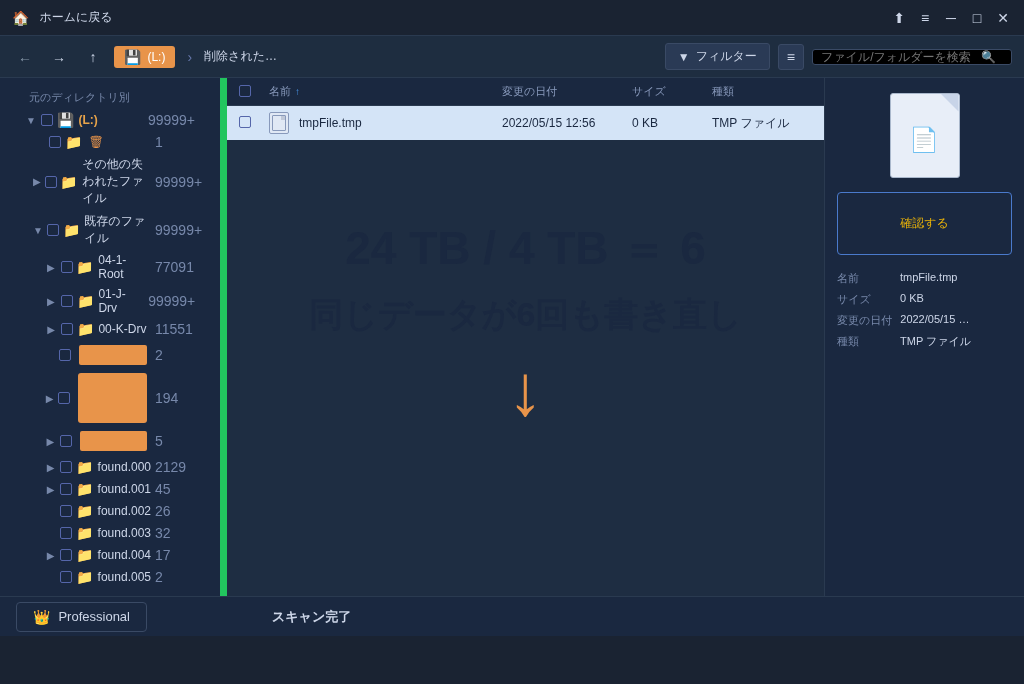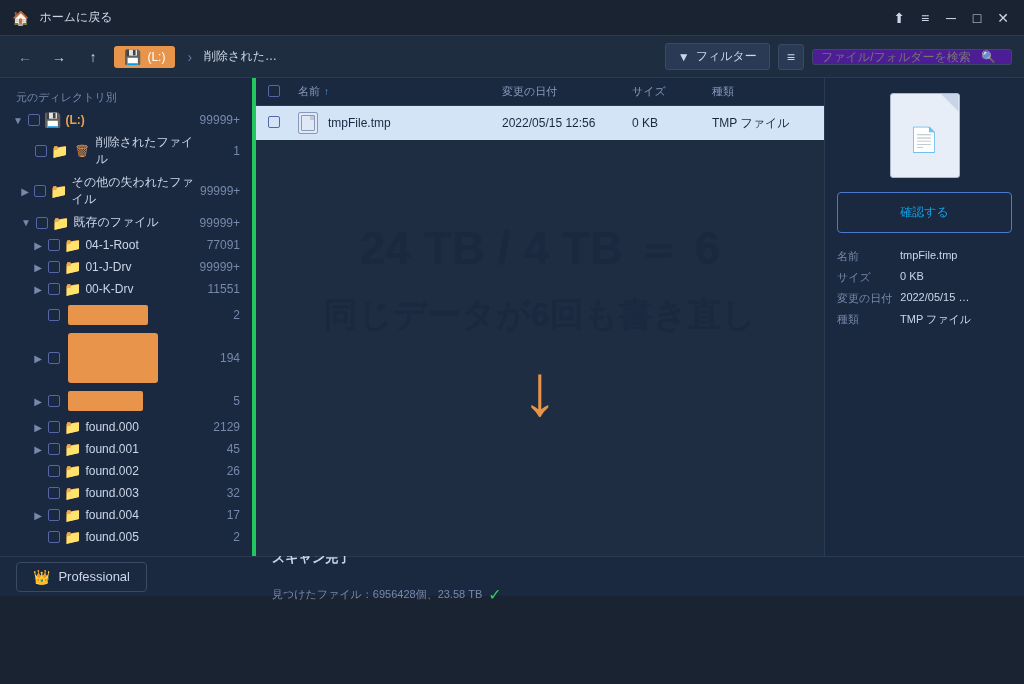--- a/index.html
+++ b/index.html
@@ -74,43 +74,43 @@
     .menu-btn {
       background: #2a3a55;
       border: 1px solid #3a4a65;
       color: #cdd6e8;
       padding: 4px 8px;
       border-radius: 3px;
       cursor: pointer;
       font-size: 14px;
     }
     .search-box {
-      background: #4c1d95;
+      background: #000000;
       border: 1px solid #3a4a65;
       border-radius: 3px;
       display: flex; align-items: center;
       padding: 0 8px;
       width: 200px;
     }
     .search-input {
       background: transparent;
       border: none;
       color: #cdd6e8;
       font-size: 12px;
       outline: none;
       width: 160px;
     }
 
     
     .sidebar {
-      width: 256px;
+      width: 227px;
       background: #1a2840;
-      border-right: 4px solid #22c55e;
+      border-right: 7px solid #22c55e;
       overflow-y: auto;
-      padding: 8px 4px;
+      padding: 8px 17px;
     }
     .sidebar-section-label {
       color: #7788aa;
       font-size: 11px;
       padding: 4px 12px 4px 12px;
     }
     .tree-item {
       display: flex;
       align-items: center;
       padding: 3px 8px;
@@ -122,23 +122,22 @@
     .tree-indent-1 { padding-left: 16px; }
     .tree-indent-2 { padding-left: 28px; }
     .expand-arrow { 
       width: 12px; height: 12px; 
       display: inline-flex; align-items: center; justify-content: center;
       color: #7788aa; font-size: 10px;
     }
     .count-badge {
       margin-left: auto;
       color: #7788aa;
-      font-size: 12px;
+      font-size: 14px;
       min-width: 40px;
-      text-align: right;
     }
     .checkbox {
       width: 12px; height: 12px;
       border: 1px solid #5566aa;
       border-radius: 2px;
       display: inline-flex;
       align-items: center; justify-content: center;
       flex-shrink: 0;
     }
 
@@ -216,22 +215,22 @@
       content: '';
       position: absolute;
       top: 0; right: 0;
       width: 18px; height: 18px;
       background: #c8d4e8;
       clip-path: polygon(0 0, 100% 100%, 100% 0);
     }
     .confirm-btn {
       background: transparent;
       border: 1px solid #4a7acc;
-      color: #0ea5e9;
-      padding: 11px 20px;
+      color: #eab308;
+      padding: 22px 20px;
       border-radius: 4px;
       cursor: pointer;
       font-size: 12px;
       margin-bottom: 16px;
       width: 100%;
     }
     .file-info {
       width: 100%;
       font-size: 11px;
     }
@@ -252,21 +251,21 @@
     .status-bar {
       height: 40px;
       background: #1a2840;
       border-top: 1px solid #2a3a50;
       display: flex;
       align-items: center;
       padding: 0 16px;
       justify-content: space-between;
     }
     .status-left {
-      display: flex; flex-direction: column; gap: 18px;
+      display: flex; flex-direction: row; gap: 8px; text-align: right;
     }
     .status-title { font-size: 13px; font-weight: bold; color: #cdd6e8; }
     .status-sub { font-size: 11px; color: #7788aa; display: flex; align-items: center; gap: 6px; }
     .status-ok { color: #33cc66; font-size: 16px; }
     .recover-btn {
       background: #2a3a55;
       border: 1px solid #3a4a65;
       color: #7788aa;
       padding: 6px 20px;
       border-radius: 4px;
@@ -351,21 +350,20 @@
         <span style="font-size:14px; color:#e8944a;">💾</span>
         <span style="color:#e8a44a; font-weight:bold; font-size:12px;">(L:)</span>
         <span class="count-badge">99999+</span>
       </div>
 
       <div class="tree-item tree-indent-1">
         <span class="expand-arrow"> </span>
         <div class="checkbox"></div>
         <span style="font-size:14px; color:#e8944a;">📁</span>
         <span style="color:#e8944a; font-size:12px; margin-left:2px;">🗑</span>
-        <span style="margin-left:2px;">削除されたファイル</span>
         <span class="count-badge">1</span>
       </div>
 
       <div class="tree-item tree-indent-1">
         <span class="expand-arrow">▶</span>
         <div class="checkbox"></div>
         <span style="font-size:14px; color:#e8944a;">📁</span>
         <span>その他の失われたファイル</span>
         <span class="count-badge">99999+</span>
       </div>
@@ -545,19 +543,15 @@
 
   <div class="status-bar" style="display:flex; align-items:center; height:40px; background:#1a2840; border-top:1px solid #2a3a50; padding:0 16px;">
     <div style="width:240px; display:flex; align-items:center; gap:8px;">
       <button class="pro-btn">
         <span class="crown-icon">👑</span>
         <span>Professional</span>
       </button>
     </div>
     <div class="status-left" style="flex:1; padding-left:16px;">
       <span class="status-title">スキャン完了</span>
-      <div class="status-sub">
-        <span>見つけたファイル：6956428個、23.58 TB</span>
-        <span class="status-ok">✓</span>
-      </div>
     </div>
   </div>
 </div>
 
 </body></html>

